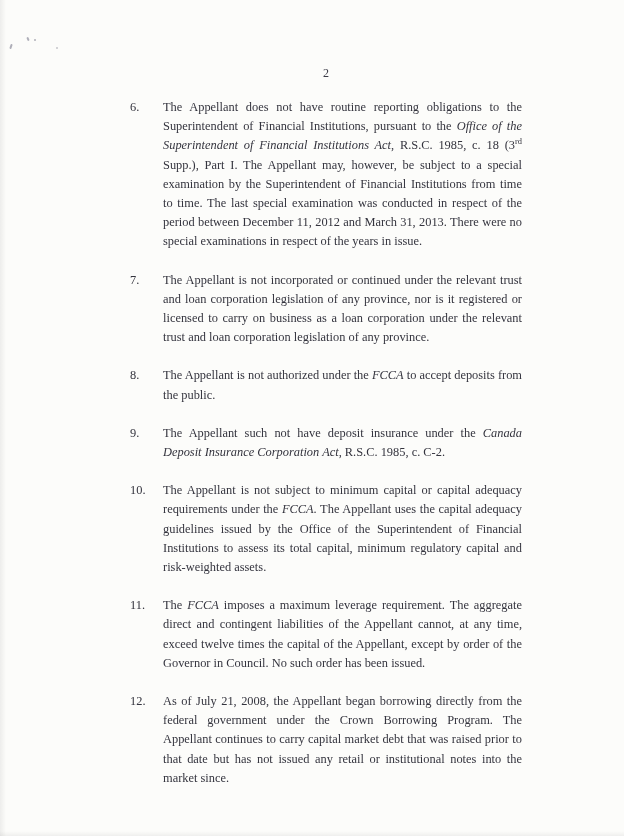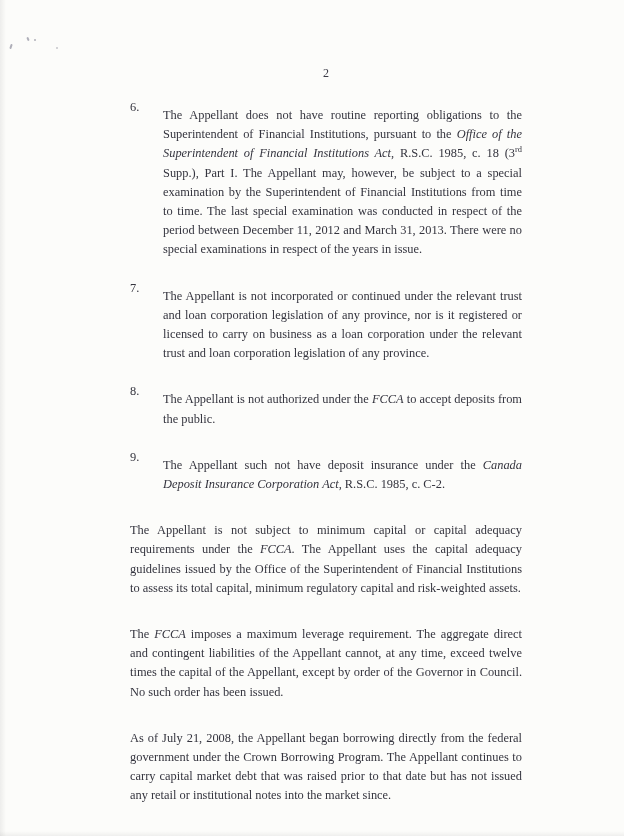--- a/index.html
+++ b/index.html
@@ -66,21 +66,20 @@
     line-height: 19.2px;
   }
   .num {
     flex: 0 0 33px;
     text-align: left;
   }
   .ptext {
     flex: 1 1 auto;
     text-align: justify;
     text-justify: inter-word;
-    margin-top: 8px;
   }
   .seg-i { font-style: italic; }
   .seg-sup {
     font-size: 0.68em;
     vertical-align: super;
     line-height: 0;
   }
 </style>
 </head>
 <body>
@@ -105,23 +104,26 @@
       </div>
       <div class="para">
         <span class="num">8.</span>
         <div class="ptext"><span>The Appellant is not authorized under the </span><span class="seg-i">FCCA</span><span> to accept deposits from the public.</span></div>
       </div>
       <div class="para">
         <span class="num">9.</span>
         <div class="ptext"><span>The Appellant such not have deposit insurance under the </span><span class="seg-i">Canada Deposit Insurance Corporation Act</span><span>, R.S.C. 1985, c. C-2.</span></div>
       </div>
       <div class="para">
+        <span class="num">10.</span>
         <div class="ptext"><span>The Appellant is not subject to minimum capital or capital adequacy requirements under the </span><span class="seg-i">FCCA</span><span>.  The Appellant uses the capital adequacy guidelines issued by the Office of the Superintendent of Financial Institutions to assess its total capital, minimum regulatory capital and risk-weighted assets.</span></div>
       </div>
       <div class="para">
+        <span class="num">11.</span>
         <div class="ptext"><span>The </span><span class="seg-i">FCCA</span><span> imposes a maximum leverage requirement.  The aggregate direct and contingent liabilities of the Appellant cannot, at any time, exceed twelve times the capital of the Appellant, except by order of the Governor in Council.  No such order has been issued.</span></div>
       </div>
       <div class="para">
+        <span class="num">12.</span>
         <div class="ptext"><span>As of July 21, 2008, the Appellant began borrowing directly from the federal government under the Crown Borrowing Program.  The Appellant continues to carry capital market debt that was raised prior to that date but has not issued any retail or institutional notes into the market since.</span></div>
       </div>
     </main>
 
 </div>
 
 </body></html>

